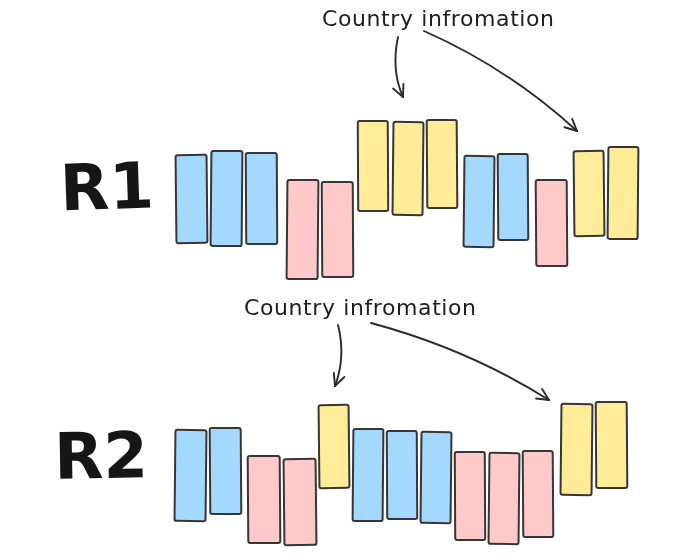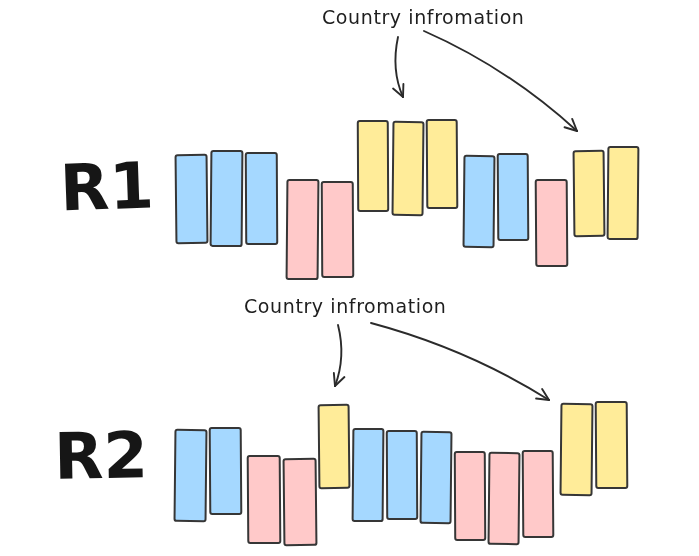--- a/index.html
+++ b/index.html
@@ -16,21 +16,21 @@
     background: #ffffff;
   }
   svg.arrows {
     position: absolute;
     left: 0; top: 0;
     width: 699px; height: 556px;
     pointer-events: none;
   }
   .annotation {
     position: absolute;
-    font-size: 19px;
+    font-size: 22px;
     letter-spacing: 0.6px;
     color: #1e1e1e;
     white-space: nowrap;
   }
   .annotation.a1 { left: 322px; top: 6px; }
   .annotation.a2 { left: 244px; top: 295px; }
   .row-label {
     position: absolute;
     font-size: 64px;
     font-weight: bold;

